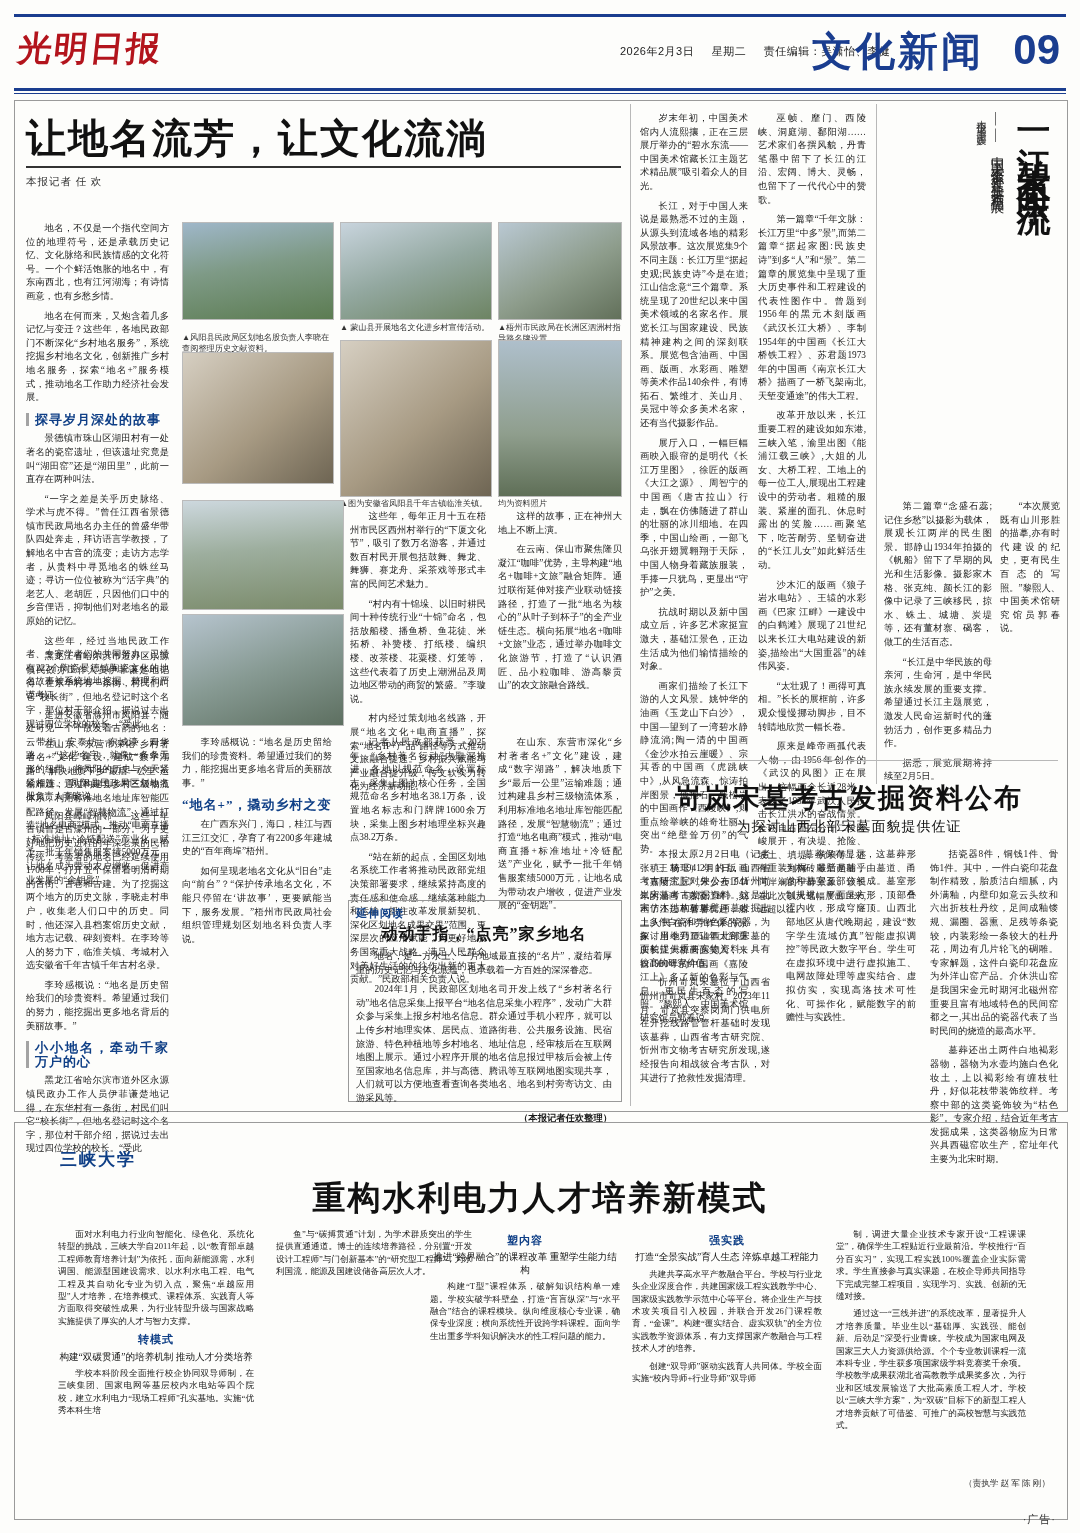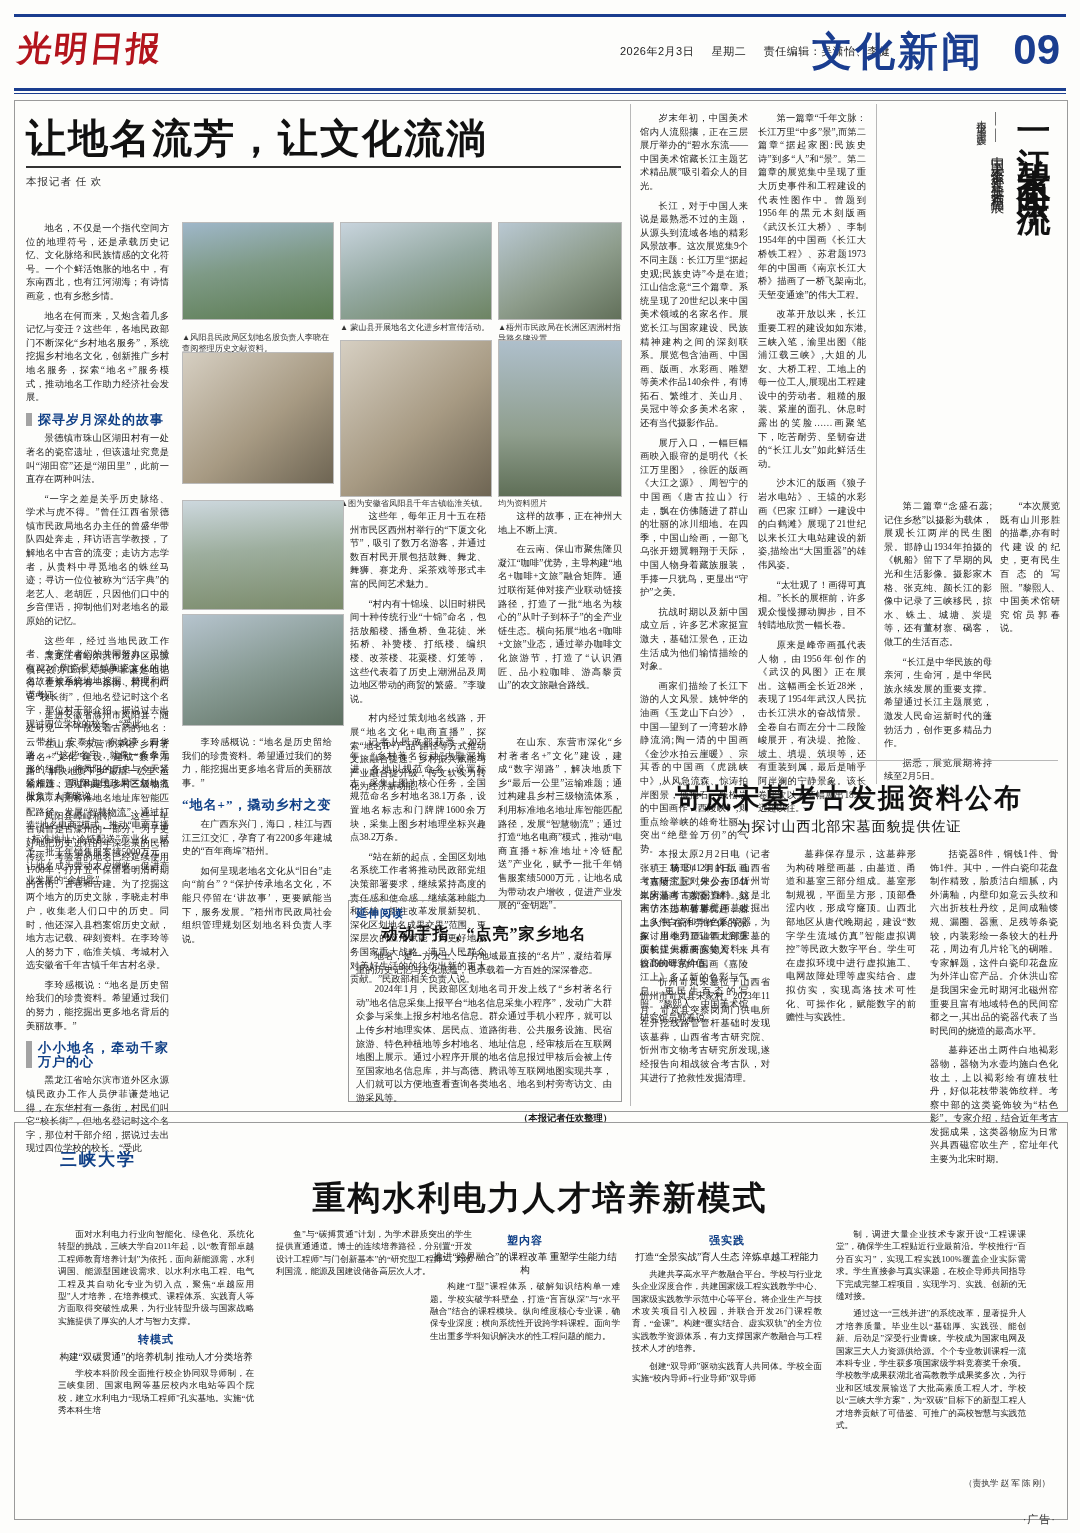--- a/index.html
+++ b/index.html
@@ -31,21 +31,21 @@
 
   
   .feat{position:absolute;left:26px;top:112px;width:595px;}
   .feat-title{font-size:40px;font-weight:bold;color:#111;letter-spacing:2px;line-height:54px;
     border-bottom:2px solid #333;}
   .feat-byline{font-size:10.5px;color:#333;margin-top:7px;letter-spacing:1px;}
 
   .col{font-size:9.3px;line-height:13.6px;color:#1a1a1a;text-align:justify;}
   .col p{margin:0 0 6px 0;text-indent:2em;}
   .subhead{font-size:13px;font-weight:bold;color:#0f3f86;margin:8px 0 6px 0;letter-spacing:1px;}
-  .subhead-box{display:inline-block;border-left:6px solid #a3a3a3;padding-left:6px;}
+  .subhead-box{display:inline-block;border-left:3px solid #a3a3a3;padding-left:6px;}
 
   .fig{position:absolute;border:1px solid #bbb;overflow:hidden;}
   .figcap{font-size:8.2px;line-height:11px;color:#333;}
 
   
   .vhead{position:absolute;right:24px;top:112px;width:150px;height:560px;}
   .vtitle{writing-mode:vertical-rl;font-size:34px;font-weight:bold;letter-spacing:10px;color:#111;height:520px;}
   .vsub{writing-mode:vertical-rl;font-size:13.5px;letter-spacing:3px;color:#222;height:420px;margin-right:4px;}
   .vby{writing-mode:vertical-rl;font-size:10px;letter-spacing:2px;color:#333;height:120px;}
 
@@ -212,20 +212,21 @@
 
   <div class="col" style="position:absolute;left:640px;top:112px;width:108px;">
     <p>岁末年初，中国美术馆内人流熙攘，正在三层展厅举办的“碧水东流——中国美术馆藏长江主题艺术精品展”吸引着众人的目光。</p>
     <p>长江，对于中国人来说是最熟悉不过的主题，从源头到流域各地的精彩风景故事。这次展览集9个不同主题：长江万里“据起史观;民族史诗”今是在道;江山信念意“三个篇章。系统呈现了20世纪以来中国美术领域的名家名作。展览长江与国家建设、民族精神建构之间的深刻联系。展览包含油画、中国画、版画、水彩画、雕塑等美术作品140余件，有博拓石、繁维才、关山月、吴冠中等众多美术名家，还有当代摄影作品。</p>
     <p>展厅入口，一幅巨幅画映入眼帘的是明代《长江万里图》，徐匠的版画《大江之源》、周智宁的中国画《唐古拉山》行走，飘在仿佛随进了群山的壮丽的冰川细地。在四季，中国山绘画，一部飞乌张开翅翼翱翔于天际，中国人物身着藏族服装，手捧一只犹鸟，更显出“守护”之美。</p>
     <p>抗战时期以及新中国成立后，许多艺术家挺宣激夫，基础江景色，正边生活成为他们输情描绘的对象。</p>
     <p>画家们描绘了长江下游的人文风景。姚钟华的油画《玉龙山下白沙》，中国—望到了一湾碧水静静流淌;陶一清的中国画《金沙水拍云崖暖》、宗其香的中国画《虎跳峡中》,从风急流森、惊涛拍岸图景，傅抱石、钱松岩的中国画作《西陵峡》,则重点绘举峡的雄奇壮丽，突出“绝壁耸万仞”的气势。</p>
     <p>王琦1941年的版画《嘉陵江上》,宋少云1944年的油画《嘉陵江畔》,刻画了江边草薯薯机赶，船上人民在作劳作保的景象，用令到1954年大到重庆长江大桥画面笑入，来自1960年的中国画《嘉陵江上》多了新的色彩与气息，更民生百态的写照。”黎熙人、中国美术馆研究馆员郭春说。</p>
   </div>
   <div class="col" style="position:absolute;left:758px;top:112px;width:108px;">
+    <p>巫帧、靡门、西陵峡、洞庭湖、鄱阳湖……艺术家们各撰风貌，丹青笔墨中留下了长江的江沿、宏阔、博大、灵畅，也留下了一代代心中的赞歌。</p>
     <p>第一篇章“千年文脉：长江万里“中多”景”,而第二篇章“据起家图:民族史诗”到多“人”和“景”。第二篇章的展览集中呈现了重大历史事件和工程建设的代表性图作中。曾题到1956年的黑元木刻版画《武汉长江大桥》、李制1954年的中国画《长江大桥铁工程》、苏君题1973年的中国画《南京长江大桥》描画了一桥飞架南北,天堑变通途”的伟大工程。</p>
     <p>改革开放以来，长江重要工程的建设如如东港,三峡入笔，渝里出图《能浦江载三峡》,大姐的儿女、大桥工程、工地上的每一位工人,展现出工程建设中的劳动者。粗糙的服装、紧崖的面孔、休息时露出的笑脸……画聚笔下，吃苦耐劳、坚韧奋进的“长江儿女”如此鲜活生动。</p>
     <p>沙木汇的版画《狼子岩水电站》、王辕的水彩画《巴家 江畔》一建设中的白鹤滩》展现了21世纪以来长江大电站建设的新姿,描绘出“大国重器”的雄伟风姿。</p>
     <p>“太壮观了！画得可真相。”长长的展框前，许多观众慢慢挪动脚步，目不转睛地欣赏一幅长卷。</p>
     <p>原来是峰帝画孤代表人物，由1956年创作的《武汉的风图》正在展出。这幅画全长近28米，表现了1954年武汉人民抗击长江洪水的奋战情景。全卷自右而左分十二段险峻展开，有决堤、抢险、坡土、填堤、筑坝等，还有重装到属，最后是哺乎阿岸斓的宁静景象。该长卷此次以大笔幅展出18米,远超以往。</p>
   </div>
   <div class="col" style="position:absolute;left:884px;top:500px;width:108px;">
     <p>第二篇章“念盛石蕊;记住乡愁”以摄影为载体，展观长江两岸的民生图景。邯静山1934年拍摄的《帆船》留下了早期的风光和生活影像。摄影家木格、张克纯、颜长江的影像中记录了三峡移民，掠水、蛛土、城塘、炭堤等，还有董材寨、碣客，做工的生活百态。</p>
     <p>“长江是中华民族的母亲河，生命河，是中华民族永续发展的重要支撑。希望通过长江主题展览，激发人民命运新时代的蓬勃活力，创作更多精品力作。</p>
     <p>据悉，展览展期将持续至2月5日。</p>

